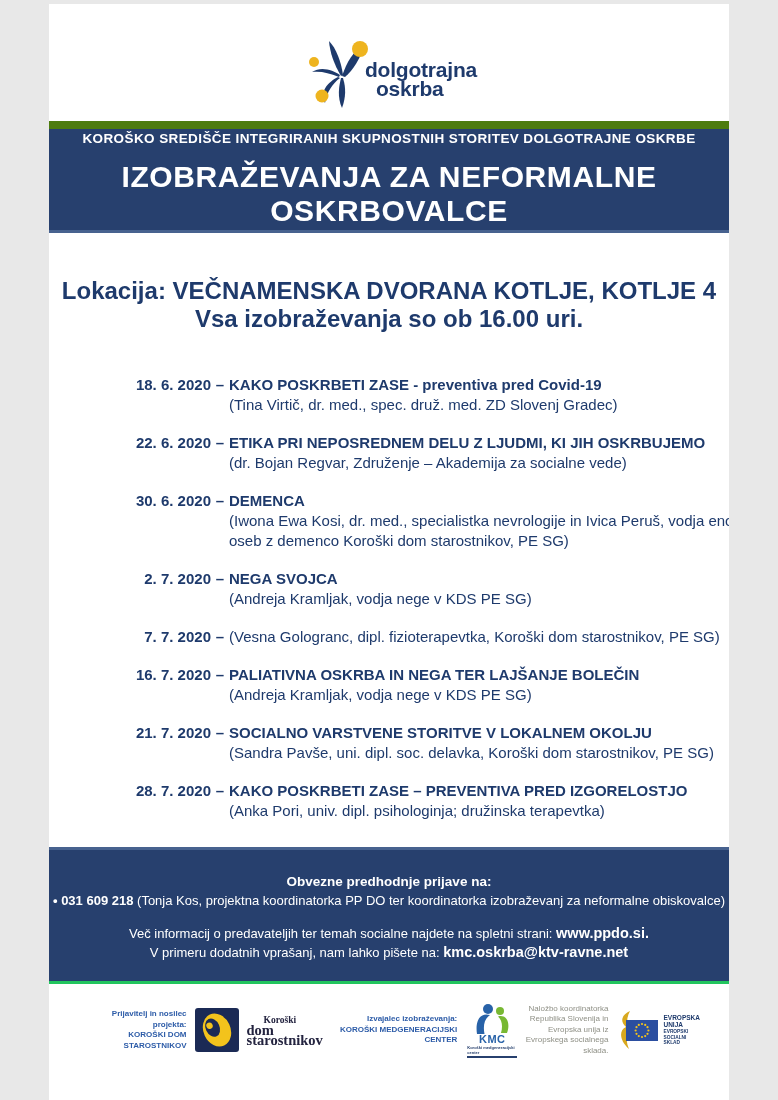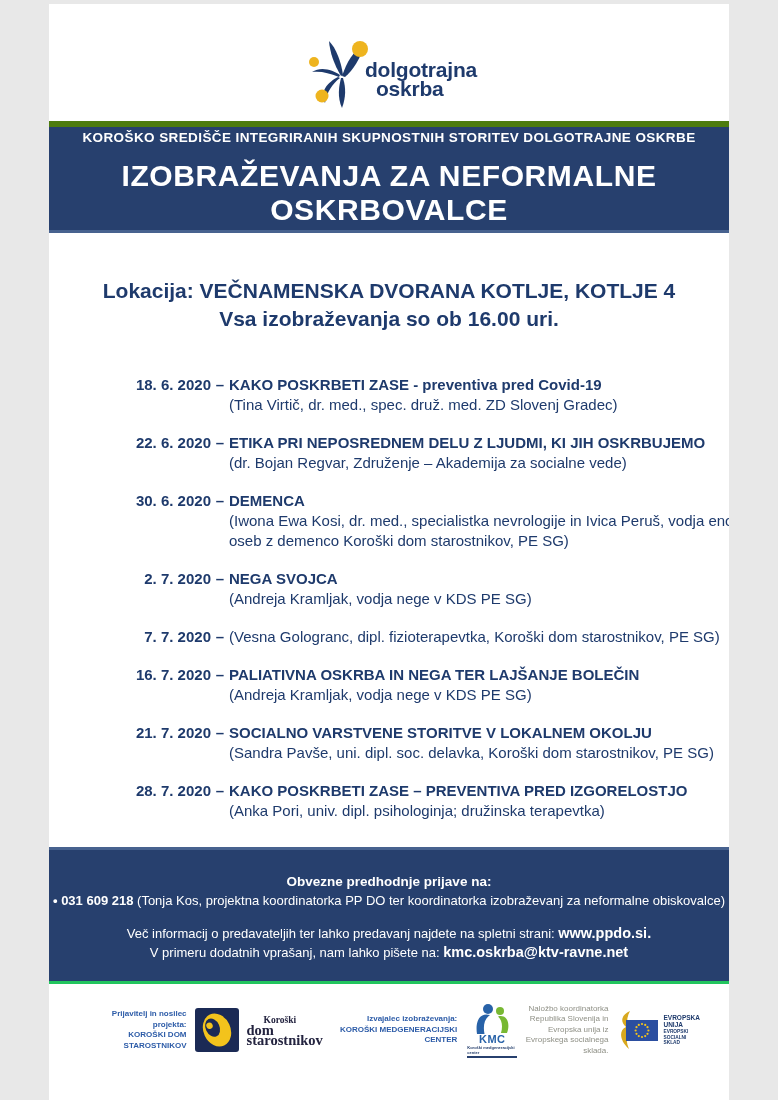--- a/index.html
+++ b/index.html
@@ -11,28 +11,28 @@
     color:#1e3a6c;
   }
   
   .header { height:117px; display:flex; align-items:flex-start; justify-content:center; padding-top:30px; }
   .brand { display:flex; align-items:flex-start; }
   .brand-text { margin-left:-16px; margin-top:26px; color:#1e3a6c; font-weight:bold; font-size:21px; line-height:19px; letter-spacing:-0.2px; }
   .brand-text .l2 { margin-left:11px; }
   
   .banner {
     height:112px; background:#27406e;
-    border-top:6px solid #4d7c0f; border-bottom:3px solid #47628f;
+    border-top:8px solid #4d7c0f; border-bottom:3px solid #47628f;
     display:flex; flex-direction:column; align-items:center; justify-content:center;
     color:#ffffff; text-align:center;
   }
   .banner-subtitle { font-size:13.5px; font-weight:bold; letter-spacing:0.4px; }
   .banner-title { margin-top:14px; font-size:30px; font-weight:bold; letter-spacing:0.6px; }
   
-  .location { margin-top:44px; text-align:center; font-weight:bold; font-size:21px; line-height:28px; color:#1e3a6c; }
+  .location { margin-top:44px; text-align:center; font-weight:bold; font-size:24px; line-height:28px; color:#1e3a6c; }
   
   .events { margin:42px 0 0 86px; width:660px; }
   .event { display:grid; grid-template-columns:76px 18px 1fr; margin-bottom:18px; font-size:15px; line-height:20px; }
   .event-date { grid-column:1; text-align:right; font-weight:bold; white-space:nowrap; }
   .event-dash { grid-column:2; text-align:center; font-weight:bold; }
   .event-title { grid-column:3; font-weight:bold; }
   .event-speakers { grid-column:3; font-weight:normal; max-width:548px; }
   
   .footer {
     margin-top:26px; height:137px; background:#27406e;
@@ -147,21 +147,21 @@
       <span class="event-dash">–</span>
       <span class="event-title">KAKO POSKRBETI ZASE – PREVENTIVA PRED IZGORELOSTJO</span>
       <span class="event-speakers">(Anka Pori, univ. dipl. psihologinja; družinska terapevtka)</span>
     </div>
   </div>
 
   <div class="footer">
     <div class="footer-head">Obvezne predhodnje prijave na:</div>
     <div><b>• 031 609 218</b><span> (Tonja Kos, projektna koordinatorka PP DO ter koordinatorka izobraževanj za neformalne obiskovalce)</span></div>
     <div class="footer-gap"></div>
-    <div><span>Več informacij o predavateljih ter lahko predavanj najdete na spletni strani: </span><span class="big">www.ppdo.si.</span></div>
+    <div><span>Več informacij o predavateljih ter temah socialne najdete na spletni strani: </span><span class="big">www.ppdo.si.</span></div>
     <div><span>V primeru dodatnih vprašanj, nam lahko pišete na: </span><span class="big">kmc.oskrba@ktv-ravne.net</span></div>
   </div>
 
   <div class="partners">
 
     <div class="pgroup">
       <div class="plabel">
         <div>Prijavitelj in nosilec projekta:</div>
         <div>KOROŠKI DOM STAROSTNIKOV</div>
       </div>

